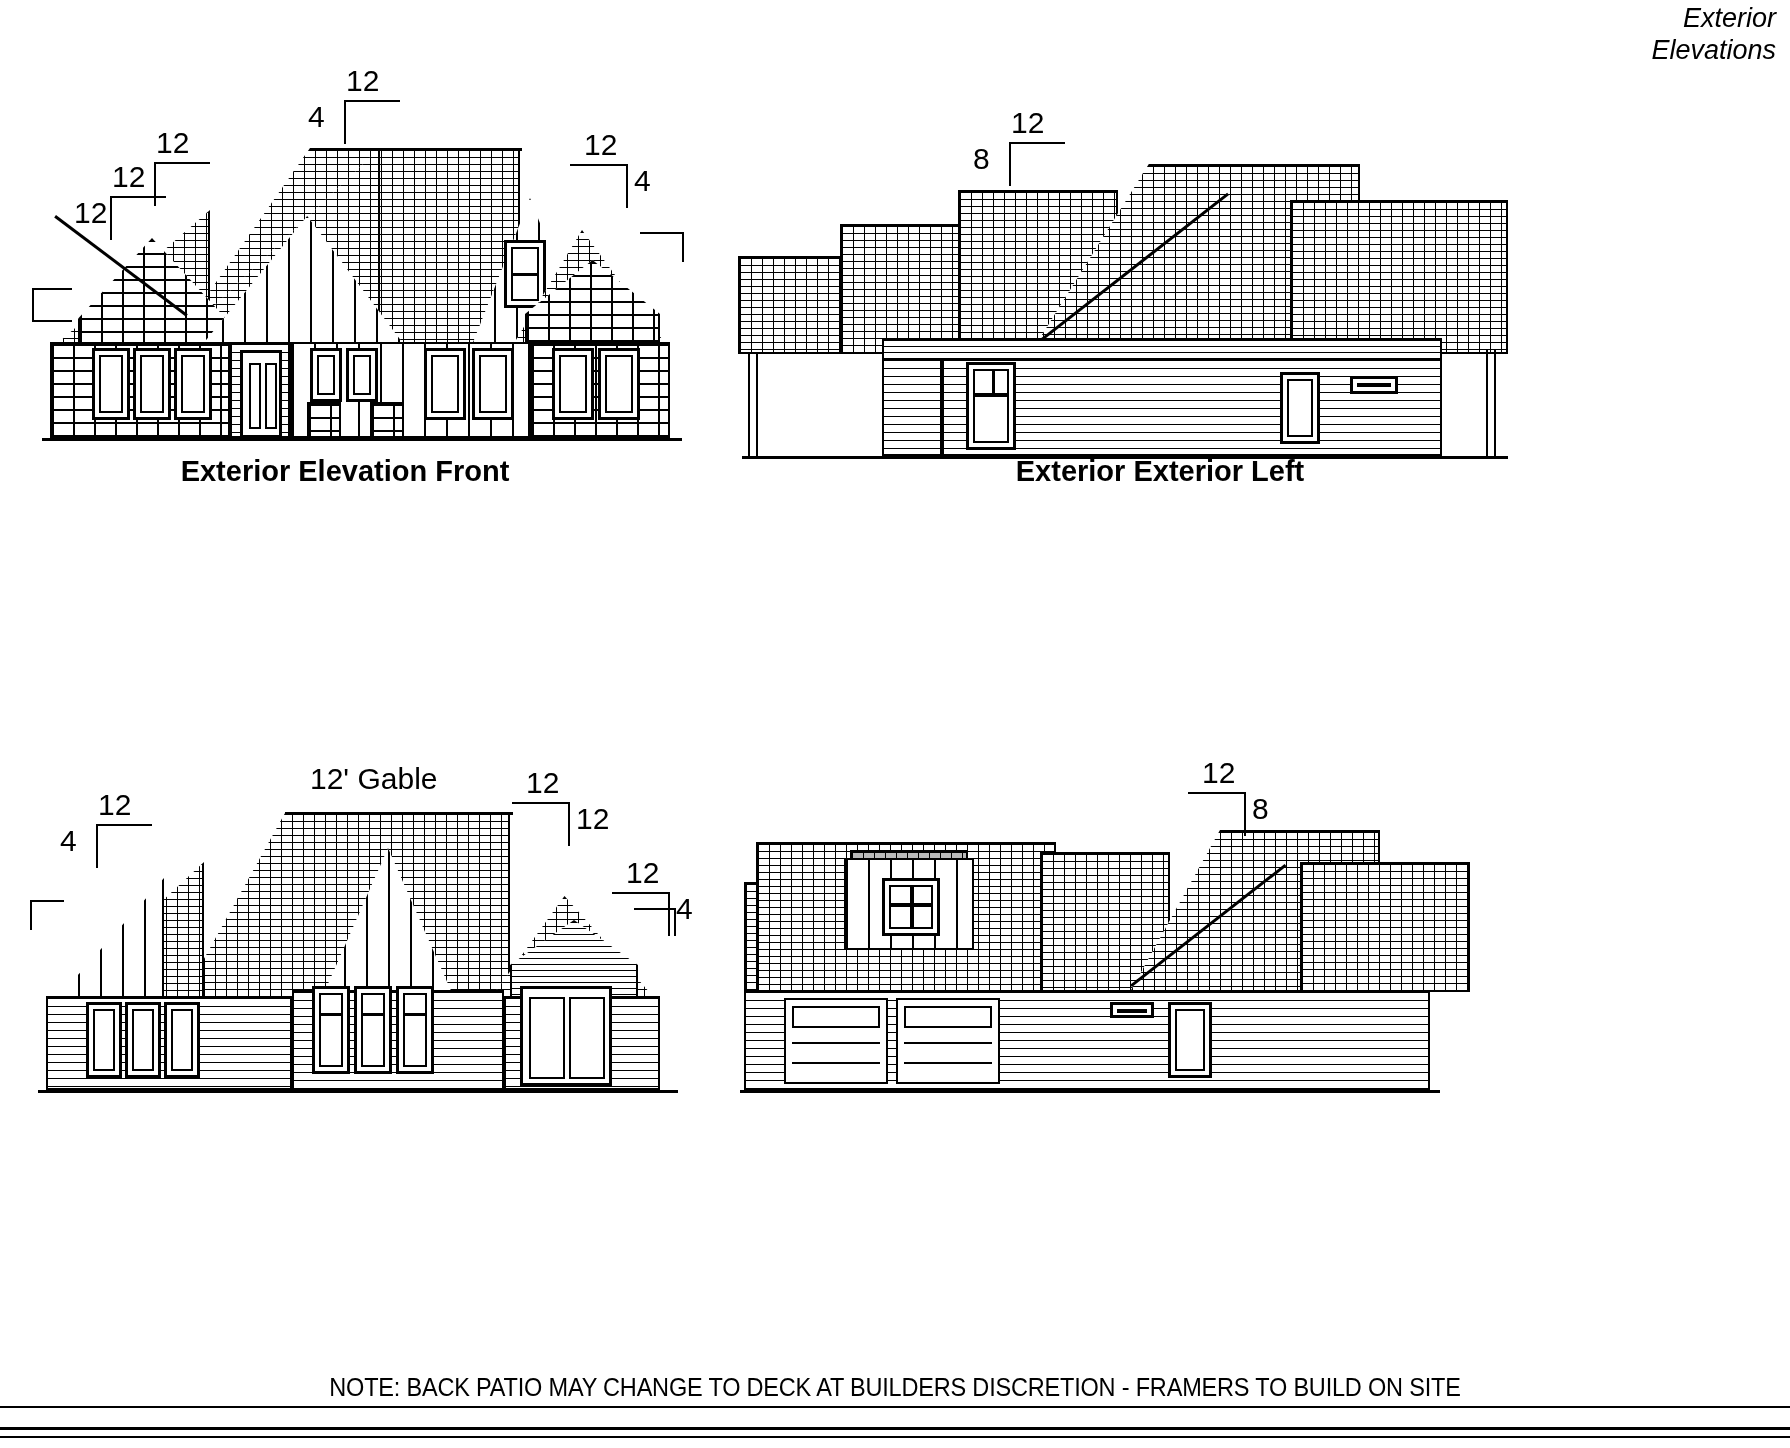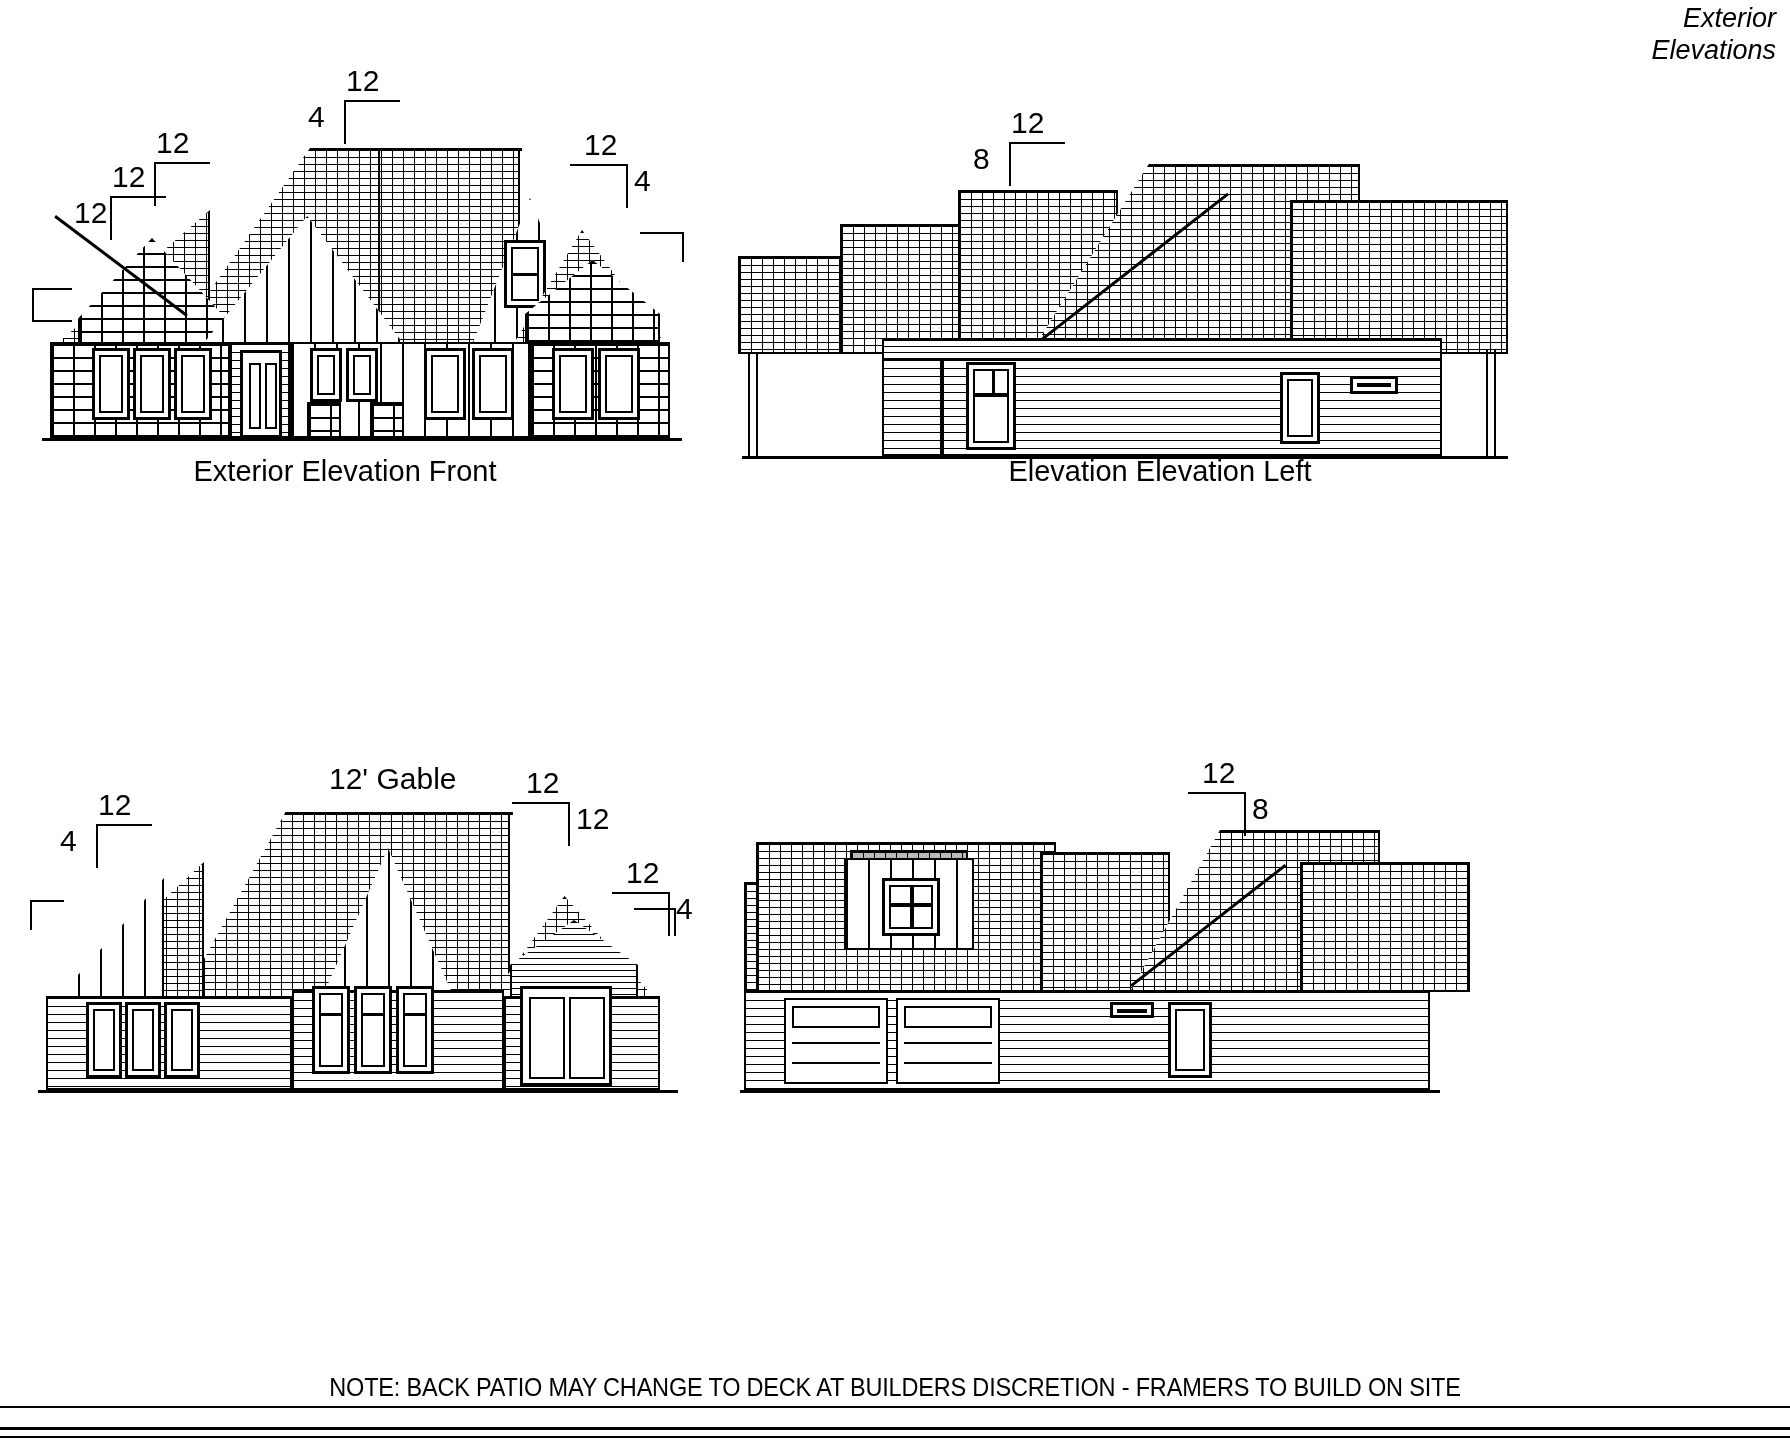--- a/index.html
+++ b/index.html
@@ -9,21 +9,21 @@
 
   .sheet{position:absolute;inset:0;}
 
   
   #title-block{position:absolute;right:14px;top:2px;text-align:right;
                font-size:27px;line-height:32px;font-weight:400;}
   #title-block div{white-space:nowrap;font-style:italic;}
 
   
   .caption{position:absolute;font-size:29px;white-space:nowrap;
-           text-align:center;font-weight:400;}
+           text-align:center;font-weight:700;}
 
   
   .pitch{position:absolute;font-size:30px;line-height:1;}
   .pitch .run{position:absolute;left:16px;top:0;}
   .pitch .bar{position:absolute;left:14px;top:34px;width:56px;height:0;
               border-top:2px solid #000;}
   .pitch .tick{position:absolute;left:14px;top:34px;width:0;height:44px;
                border-left:2px solid #000;}
   .pitch .rise{position:absolute;left:-22px;top:36px;}
   
@@ -252,21 +252,21 @@
     <div class="ln hln" style="left:12px;top:306px;width:766px;height:3px;"></div>
   </div>
 
   <div class="pitch" style="left:995px;top:108px;">
     <span class="run">12</span>
     <span class="bar"></span>
       <span class="tick"></span>
     <span class="rise">8</span>
   </div>
 
-  <div class="caption" style="left:810px;top:455px;width:700px;">Elevation Elevation Left</div>
+  <div class="caption" style="left:810px;top:455px;width:700px;">Exterior Exterior Left</div>
 
   <div class="elev" id="elev-back" style="left:20px;top:790px;width:680px;height:310px;">
 
     <div class="shingle" style="left:160px;top:22px;width:330px;height:190px;
          clip-path:polygon(32% 0%,100% 0%,100% 100%,0% 100%);"></div>
     <div class="ln hln" style="left:265px;top:22px;width:228px;height:3px;"></div>
 
     <div class="shingle" style="left:34px;top:72px;width:150px;height:140px;
          clip-path:polygon(100% 0%,100% 100%,0% 100%);"></div>
     <div class="bnb" style="left:34px;top:88px;width:110px;height:124px;
@@ -321,21 +321,21 @@
     <div class="ln hln" style="left:18px;top:300px;width:640px;height:3px;"></div>
   </div>
 
   <div class="pitch" style="left:82px;top:790px;">
     <span class="run">12</span>
     <span class="bar"></span>
       <span class="tick"></span>
     <span class="rise">4</span>
   </div>
 
-  <div class="gable-note" style="left:329px;top:762px;">12' Gable</div>
+  <div class="gable-note" style="left:310px;top:762px;">12' Gable</div>
 
   <div class="pitch mir" style="left:512px;top:768px;">
     <span class="run">12</span>
     <span class="bar"></span>
       <span class="tick"></span>
     <span class="rise">12</span>
   </div>
 
   <div class="pitch mir" style="left:612px;top:858px;">
     <span class="run">12</span>

